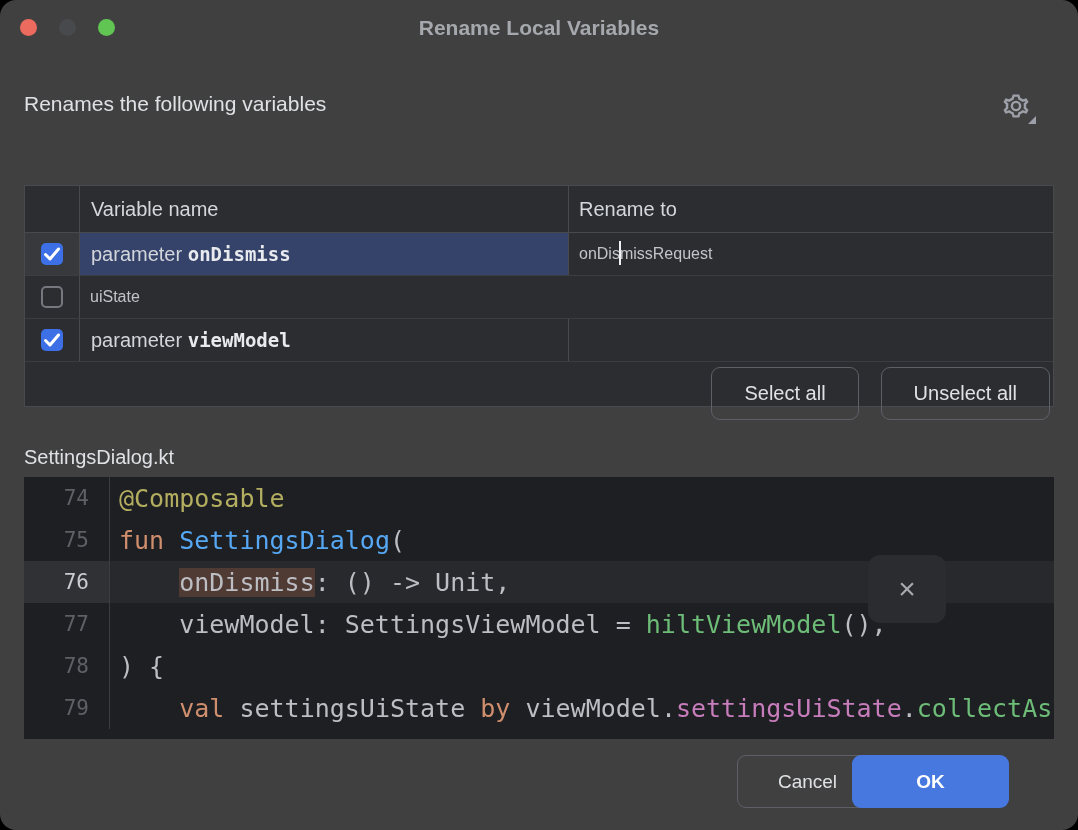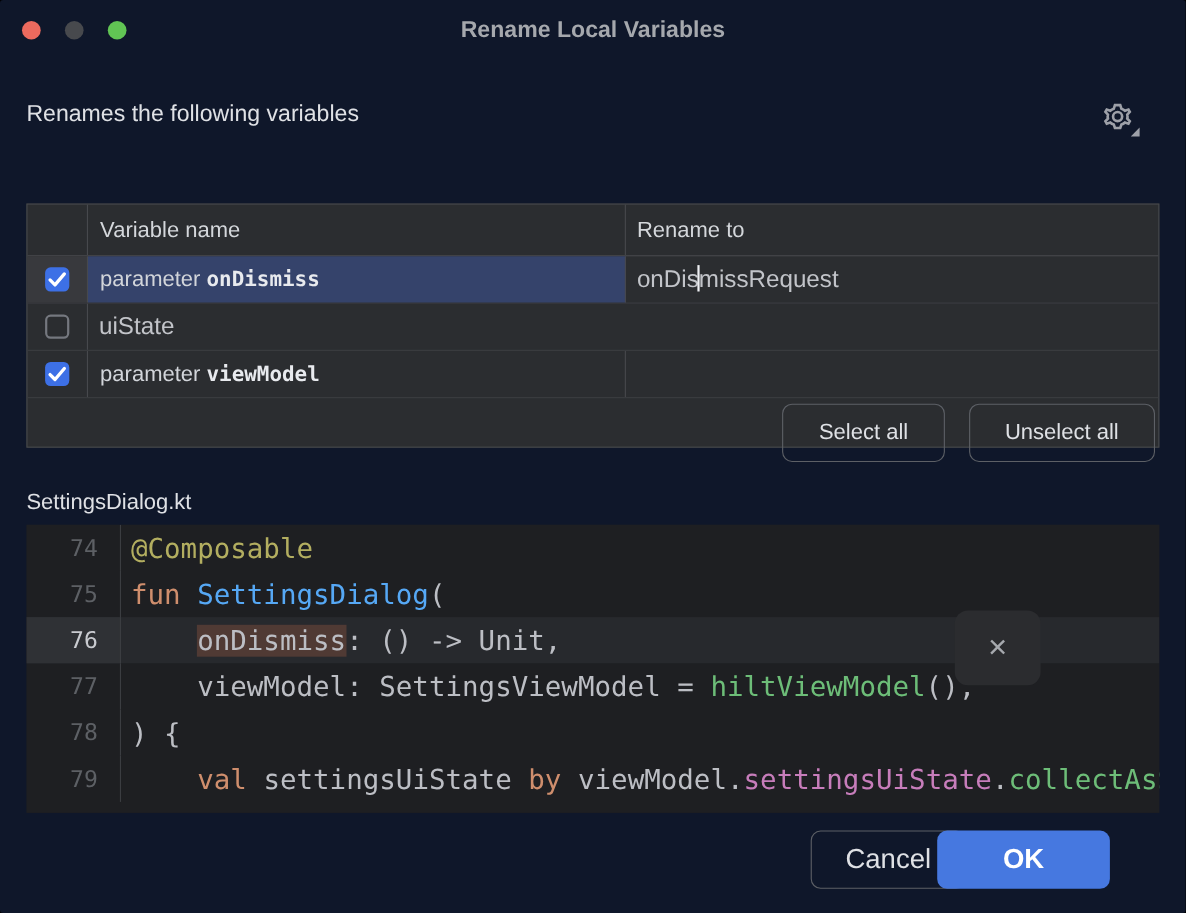--- a/index.html
+++ b/index.html
@@ -1,19 +1,19 @@
 <!DOCTYPE html>
 <html style="--accent: #3d70e6; --primary: #4678e0; --selection: #35436b; --occurrence: #503a34; --tok-annotation: #b3ae60; --tok-keyword: #cf8e6d; --tok-function: #56a8f5; --tok-call: #6dbd78; --tok-property: #c77dbb;"><head>
 <meta charset="utf-8">
 <style>
   * { margin:0; padding:0; box-sizing:border-box; }
   html,body { width:1078px; height:830px; background:#000; font-family:"Liberation Sans", sans-serif; }
   .window {
-    position:relative; width:1078px; height:830px; background:#0f172a;
-    border-radius:3px; overflow:hidden; color:#dfe1e5;padding-left:32px;
+    position:relative; width:1078px; height:830px; background:#404040;
+    border-radius:16px; overflow:hidden; color:#dfe1e5;padding-left:32px;
   }
   
   .titlebar { position:absolute; top:0; left:0; width:100%; height:56px; }
   .traffic { position:absolute; top:19px; width:17px; height:17px; border-radius:50%; }
   .light-close { left:20px; background:#ec6a5e; }
   .light-min { left:59px; background:#47494d; }
   .light-zoom { left:98px; background:#61c554; }
   .window-title { position:absolute; top:0; left:0; right:0; height:56px; line-height:56px;
     text-align:center; font-size:21px; font-weight:700; color:#a5a8ad; }
   
@@ -28,21 +28,21 @@
     border:1px solid #47494d; display:flex; flex-direction:column; background:#2b2d30;margin-top:48px; }
   .t-row { display:flex; flex:0 0 auto; }
   .t-header { height:47px; border-bottom:1px solid #47494d; }
   .t-data { height:43px; border-bottom:1px solid #3b3d41; }
   .t-fill { flex:1 1 auto; }
   .c-check { width:55px; flex:0 0 55px; border-right:1px solid #47494d;
     display:flex; align-items:center; justify-content:center; }
   .c-name { width:489px; flex:0 0 489px; border-right:1px solid #47494d;
     display:flex; align-items:center; padding-left:11px; font-size:20px; overflow:hidden; }
   .c-rename { flex:1 1 auto; display:flex; align-items:center; padding-left:10px;
-    font-size:22px; color:#c2c4c9; overflow:hidden; }
+    font-size:16px; color:#c2c4c9; overflow:hidden; }
   .t-header .c-name, .t-header .c-rename { color:#d4d7db; font-size:20px; }
   .t-data.selected .c-name { background:var(--selection,#35436b); }
   .t-data.selected .c-check { background:#38393d; }
   .var-kind { color:#d2d5da; white-space:pre; }
   .var-ident { font-family:"DejaVu Sans Mono", monospace; font-weight:700; font-size:19px; color:#e8eaee; }
   
   .checkbox { width:22px; height:22px; border-radius:5px; position:relative; }
   .checkbox.checked { background:var(--accent,#3d70e6); }
   .checkbox.unchecked { border:2px solid #75787f; background:transparent; }
   .checkbox svg { display:none; position:absolute; left:2px; top:3px; }
@@ -71,21 +71,21 @@
   .tok-function { color:var(--tok-function,#56a8f5); }
   .tok-call { color:var(--tok-call,#6dbd78); }
   .tok-property { color:var(--tok-property,#c77dbb); }
   .tok-hl { background:var(--occurrence,#503a34); }
   
   .close-chip { position:absolute; left:868px; top:555px; width:78px; height:68px;
     background:#2b2c2f; border-radius:12px; display:flex; align-items:center; justify-content:center;
     border:none; cursor:pointer; z-index:5; }
   .close-chip span { color:#a6a9ae; font-size:30px; line-height:1; }
   
-  .footer-btn { position:absolute; top:755px; height:53px; border-radius:9px; font-size:25px;
+  .footer-btn { position:absolute; top:755px; height:53px; border-radius:9px; font-size:19px;
     font-family:"Liberation Sans", sans-serif; cursor:pointer; }
   .cancel-btn { left:737px; width:141px; background:transparent; border:1px solid #5d6066; color:#dfe1e5; }
   .ok-btn { left:852px; width:157px; background:var(--primary,#4678e0); border:none;
     color:#ffffff; font-weight:600; }
 </style>
 </head>
 <body>
 
 <div class="window">
 

